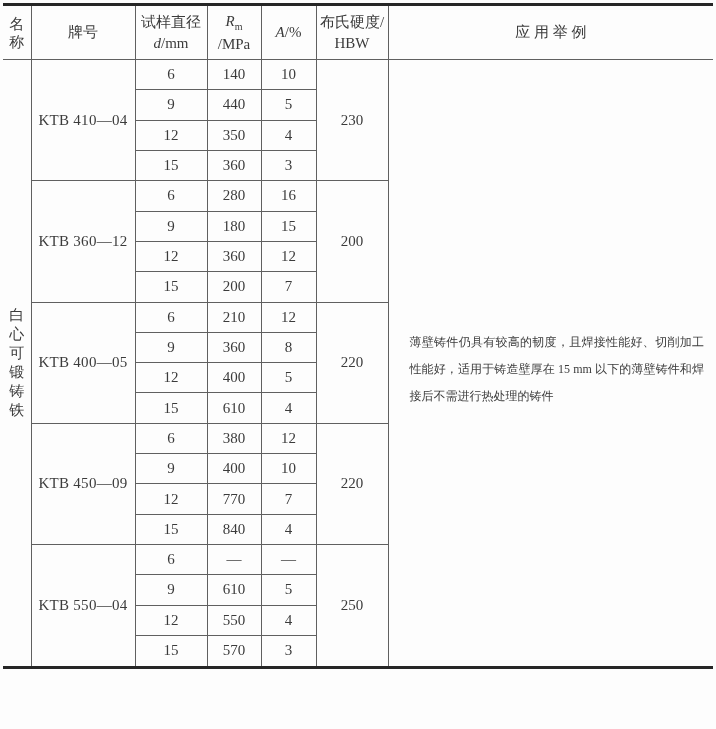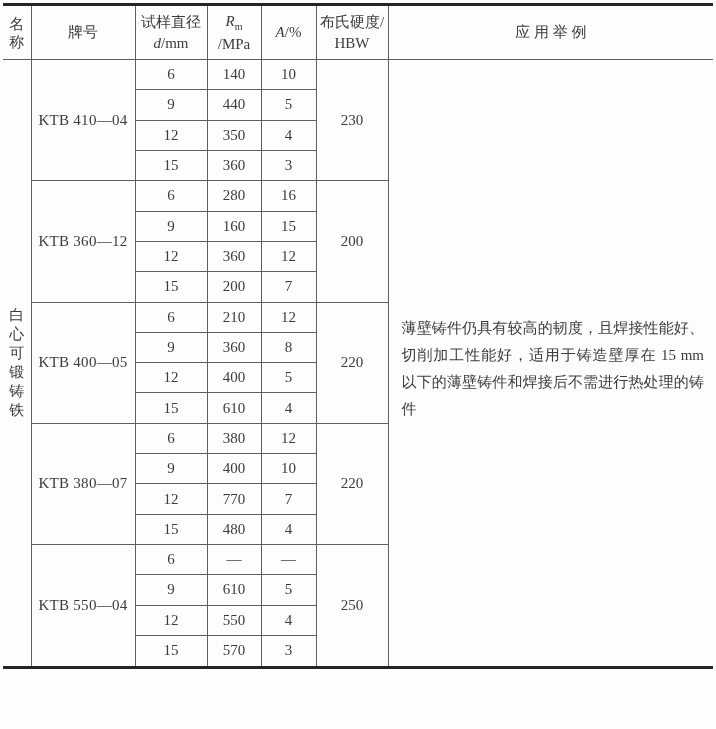--- a/index.html
+++ b/index.html
@@ -35,22 +35,22 @@
   
   .stack2 { width: 1.1em; margin: 0 auto; word-break: break-all; line-height: 18px; }
   .vname  { width: 16px;  margin: 0 auto; word-break: break-all; line-height: 19px; font-size: 15px; }
 
   .grade-cell { font-size: 15px; letter-spacing: 0.3px; }
   .num-cell   { font-size: 15px; }
   .hbw-cell   { font-size: 15px; }
 
   .app-cell { text-align: left; }
   .app-text {
-    padding: 0 9px 0 13px;
-    font-size: 15px;
+    padding: 0 9px 0 21px;
+    font-size: 12px;
     line-height: 27px;
     text-align: justify;
     margin-top: 12px;
   }
   i { font-style: italic; }
   sub { font-size: 10px; }
 </style>
 </head>
 <body>
 
@@ -120,21 +120,21 @@
 
       <tr>
         <td rowspan="4" class="grade-cell">KTB 360—12</td>
         <td class="num-cell">6</td>
         <td class="num-cell">280</td>
         <td class="num-cell">16</td>
         <td rowspan="4" class="hbw-cell">200</td>
       </tr>
       <tr>
         <td class="num-cell">9</td>
-        <td class="num-cell">160</td>
+        <td class="num-cell">180</td>
         <td class="num-cell">15</td>
       </tr>
       <tr>
         <td class="num-cell">12</td>
         <td class="num-cell">360</td>
         <td class="num-cell">12</td>
       </tr>
       <tr>
         <td class="num-cell">15</td>
         <td class="num-cell">200</td>
@@ -158,39 +158,39 @@
         <td class="num-cell">400</td>
         <td class="num-cell">5</td>
       </tr>
       <tr>
         <td class="num-cell">15</td>
         <td class="num-cell">610</td>
         <td class="num-cell">4</td>
       </tr>
 
       <tr>
-        <td rowspan="4" class="grade-cell">KTB 380—07</td>
+        <td rowspan="4" class="grade-cell">KTB 450—09</td>
         <td class="num-cell">6</td>
         <td class="num-cell">380</td>
         <td class="num-cell">12</td>
         <td rowspan="4" class="hbw-cell">220</td>
       </tr>
       <tr>
         <td class="num-cell">9</td>
         <td class="num-cell">400</td>
         <td class="num-cell">10</td>
       </tr>
       <tr>
         <td class="num-cell">12</td>
         <td class="num-cell">770</td>
         <td class="num-cell">7</td>
       </tr>
       <tr>
         <td class="num-cell">15</td>
-        <td class="num-cell">480</td>
+        <td class="num-cell">840</td>
         <td class="num-cell">4</td>
       </tr>
 
       <tr>
         <td rowspan="4" class="grade-cell">KTB 550—04</td>
         <td class="num-cell">6</td>
         <td class="num-cell">—</td>
         <td class="num-cell">—</td>
         <td rowspan="4" class="hbw-cell">250</td>
       </tr>

